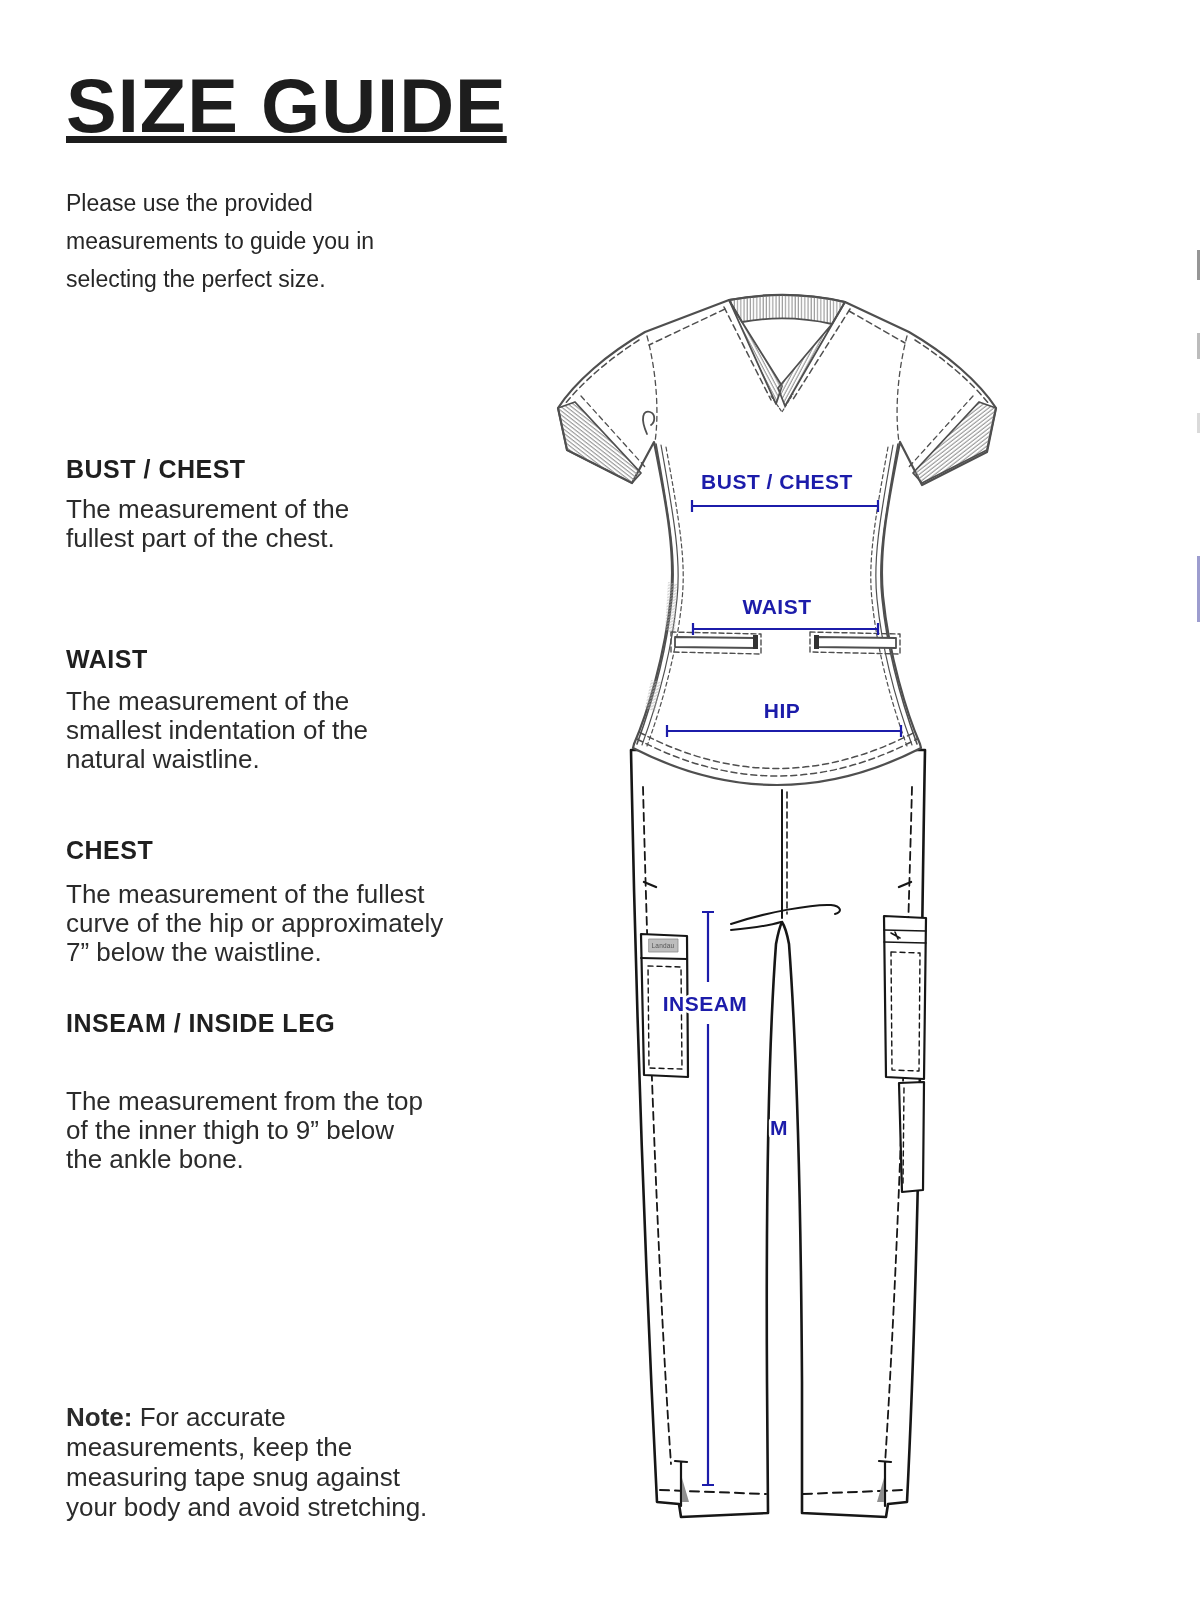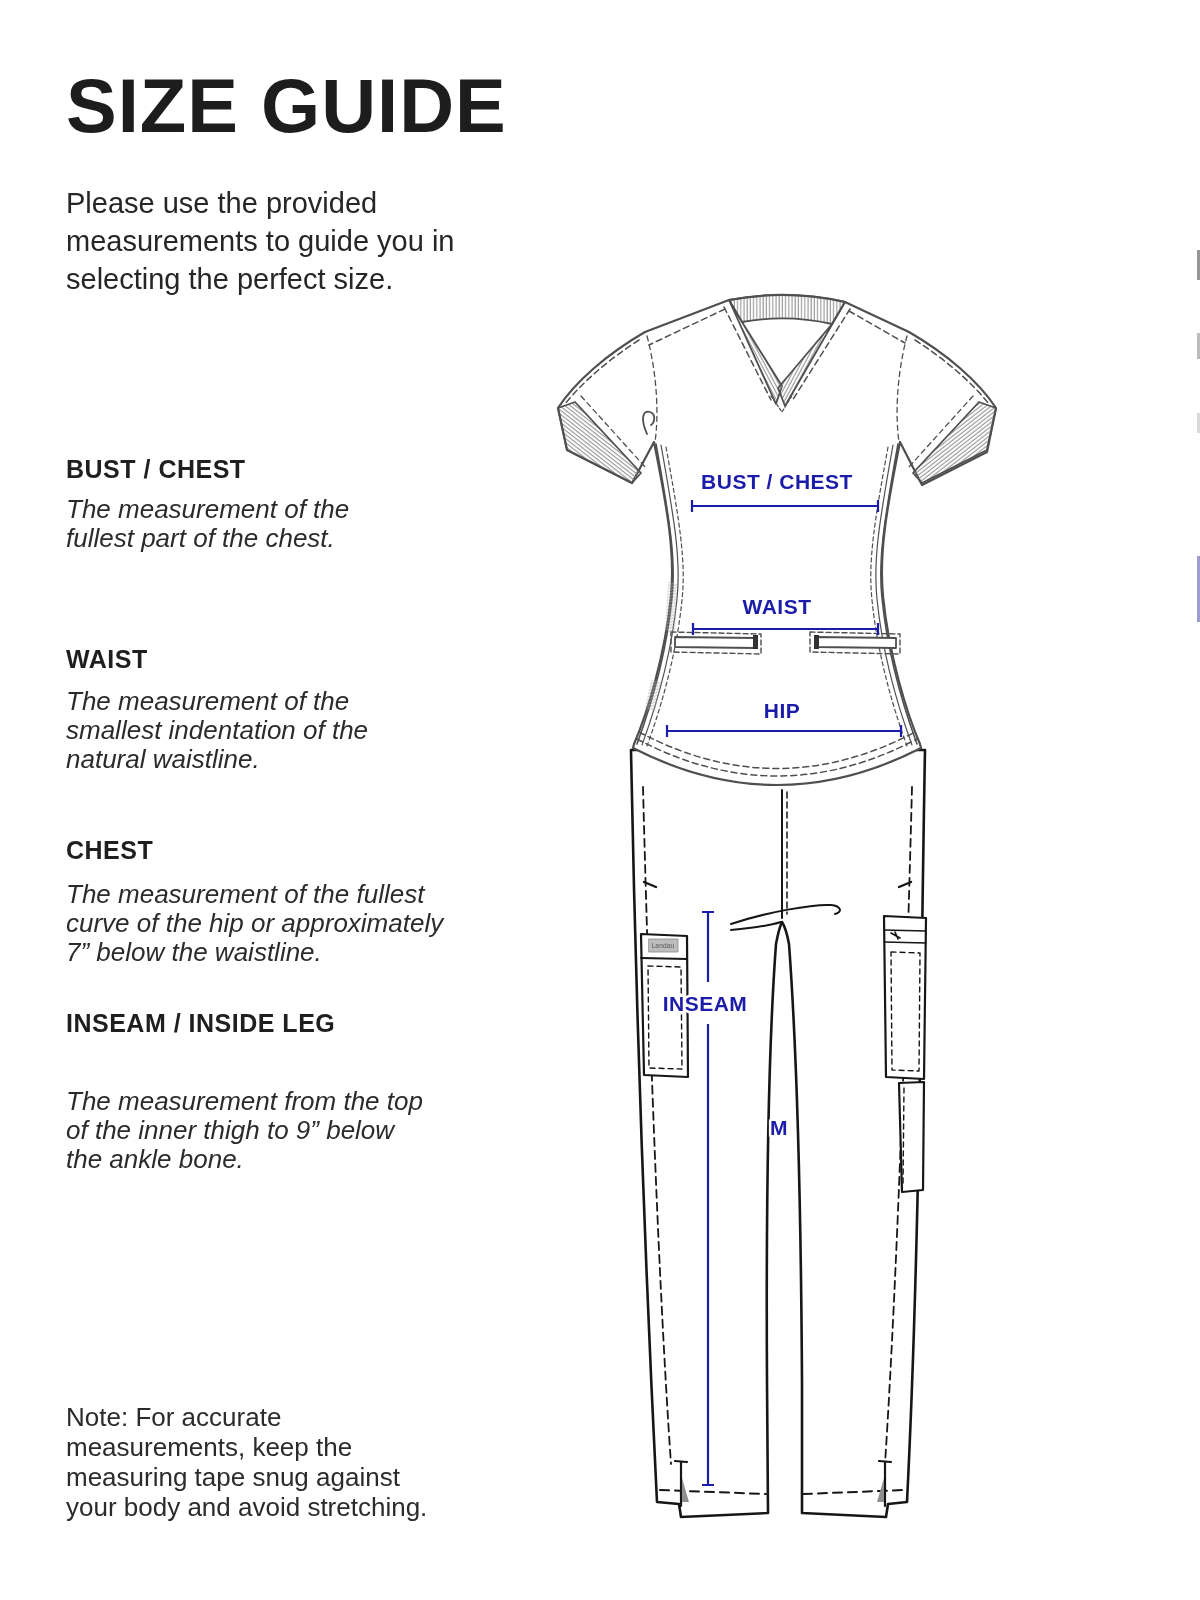--- a/index.html
+++ b/index.html
@@ -1,27 +1,27 @@
 <!DOCTYPE html>
 <html><head>
 <meta charset="utf-8">
 <style>
   html,body{margin:0;padding:0;background:#ffffff;}
   body{width:1200px;height:1600px;position:relative;overflow:hidden;
        font-family:"Liberation Sans","DejaVu Sans",sans-serif;color:#262626;}
   .abs{position:absolute;}
   .title{left:66px;top:68px;font-size:76px;font-weight:800;letter-spacing:1px;
-         color:#1d1d1d;line-height:1;white-space:nowrap;}
-  .intro{left:66px;top:184px;font-size:29px;line-height:38px;color:#262626;
+         color:#1d1d1d;line-height:1;white-space:nowrap;text-decoration:underline;}
+  .intro{left:66px;top:184px;font-size:23px;line-height:38px;color:#262626;
          white-space:pre-line;}
   .sec-h{left:66px;font-size:25px;font-weight:700;letter-spacing:0.5px;
          color:#1f1f1f;line-height:1;white-space:nowrap;}
-  .sec-b{left:66px;font-size:26px;line-height:29px;color:#2b2b2b;white-space:pre-line;font-style:italic;}
+  .sec-b{left:66px;font-size:26px;line-height:29px;color:#2b2b2b;white-space:pre-line;}
   .note{left:66px;top:1402px;font-size:26px;line-height:30px;color:#2b2b2b;}
-  .note .lbl{font-weight:400;margin-top:40px;}
+  .note .lbl{font-weight:700;margin-top:40px;}
   .note .txt{white-space:pre-line;}
   .diagram{left:535px;top:282px;width:470px;height:1250px;}
   .frag{position:absolute;right:0;width:3px;}
   .f1{top:250px;height:30px;background:#969696;}
   .f2{top:333px;height:26px;background:#a0a0a0;opacity:.7;}
   .f3{top:413px;height:20px;background:#b5b5b5;opacity:.5;}
   .f4{top:556px;height:66px;background:#9d9dcf;}
   text.ann{font-family:"Liberation Sans","DejaVu Sans",sans-serif;font-weight:700;
            font-size:21px;letter-spacing:0.5px;fill:#1c1caa;
            paint-order:stroke;stroke:#ffffff;stroke-width:5px;stroke-linejoin:round;}

